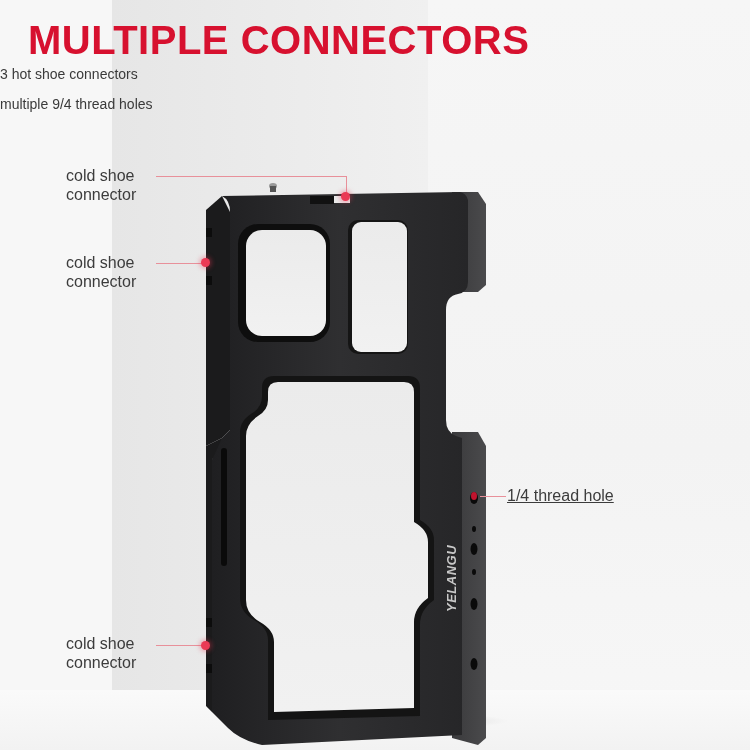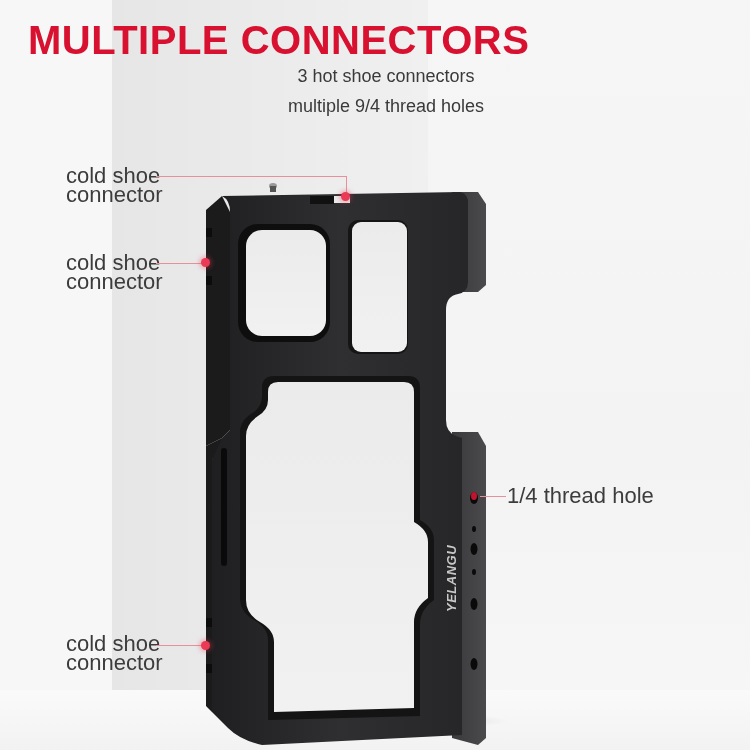--- a/index.html
+++ b/index.html
@@ -10,26 +10,26 @@
               background:linear-gradient(90deg,#e6e6e6 0%,#ececec 60%,#f0f0f0 100%); }
   .bg-right { position:absolute; left:428px; top:0; width:322px; height:750px;
               background:linear-gradient(180deg,#f6f6f6 0%,#f3f3f3 60%,#f7f7f7 100%); }
   .floor { position:absolute; left:0; top:690px; width:750px; height:60px;
            background:linear-gradient(180deg,#fafafa,#f2f2f2); }
   .floor-shadow { position:absolute; left:250px; top:712px; width:260px; height:18px;
            background:radial-gradient(ellipse at center, rgba(0,0,0,0.18), rgba(0,0,0,0) 70%); }
 
   .title { position:absolute; left:0; width:690px; top:18px; text-align:left;
            color:#d7112f; font-weight:bold; font-size:40px; letter-spacing:0.5px;margin-left:28px; }
-  .subtitle { position:absolute; left:0; width:690px; text-align:center; color:#3a3a3a;
-              font-size:18px;padding-left:41px; }
+  .subtitle { position:absolute; left:0; width:690px; text-align:left; color:#3a3a3a;
+              font-size:14px; }
   .sub1 { top:66px; }
   .sub2 { top:96px; }
 
-  .label { position:absolute; color:#3c3c3c; font-size:22px; line-height:19px; }
+  .label { position:absolute; color:#3c3c3c; font-size:16px; line-height:19px; }
   .leader { position:absolute; height:1px; background:#e8909a; }
   .leader-v { position:absolute; width:1px; background:#e8909a; }
   .dot { position:absolute; width:9px; height:9px; border-radius:50%; background:#ea3a55;
          box-shadow:0 0 4px 2px rgba(234,58,85,0.35); }
 
   svg.cage { position:absolute; left:0; top:0; }
 </style>
 </head>
 <body>
 
@@ -131,20 +131,20 @@
 <div class="dot" style="left:341px; top:192px;"></div>
 
 <div class="label" style="left:66px; top:253px;">
   <div>cold shoe</div>
   <div>connector</div>
 </div>
 <div class="leader" style="left:156px; top:263px; width:46px;"></div>
 <div class="dot" style="left:201px; top:258px;"></div>
 
 <div class="leader" style="left:480px; top:496px; width:26px;"></div>
-<div class="label" style="left:507px; top:486px;">1/4 thread hole</div>
+<div class="label" style="left:507px; top:486px;text-decoration:underline;">1/4 thread hole</div>
 
 <div class="label" style="left:66px; top:634px;">
   <div>cold shoe</div>
   <div>connector</div>
 </div>
 <div class="leader" style="left:156px; top:645px; width:46px;"></div>
 <div class="dot" style="left:201px; top:641px;"></div>
 
 </body></html>

